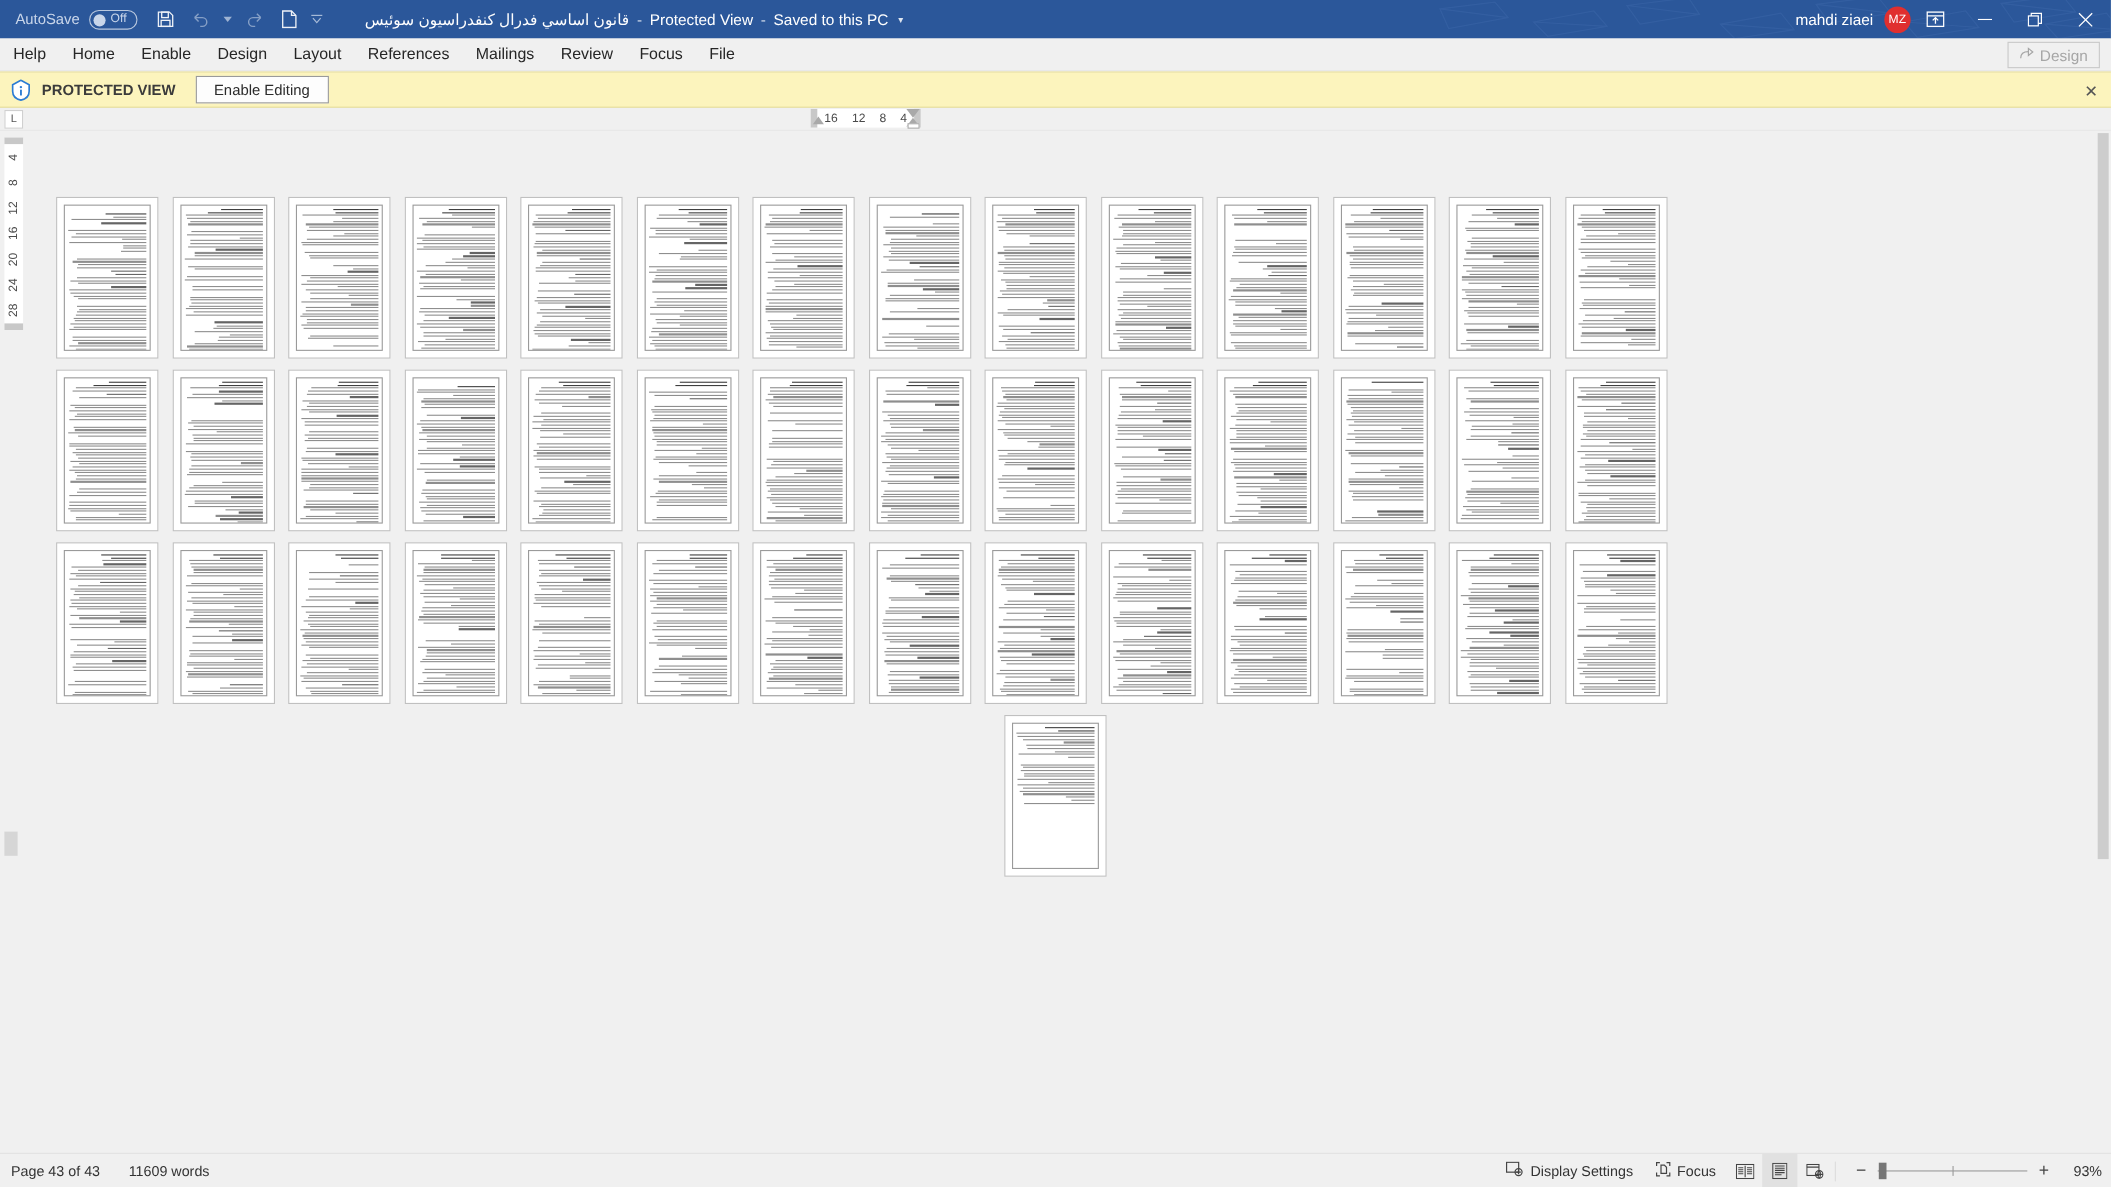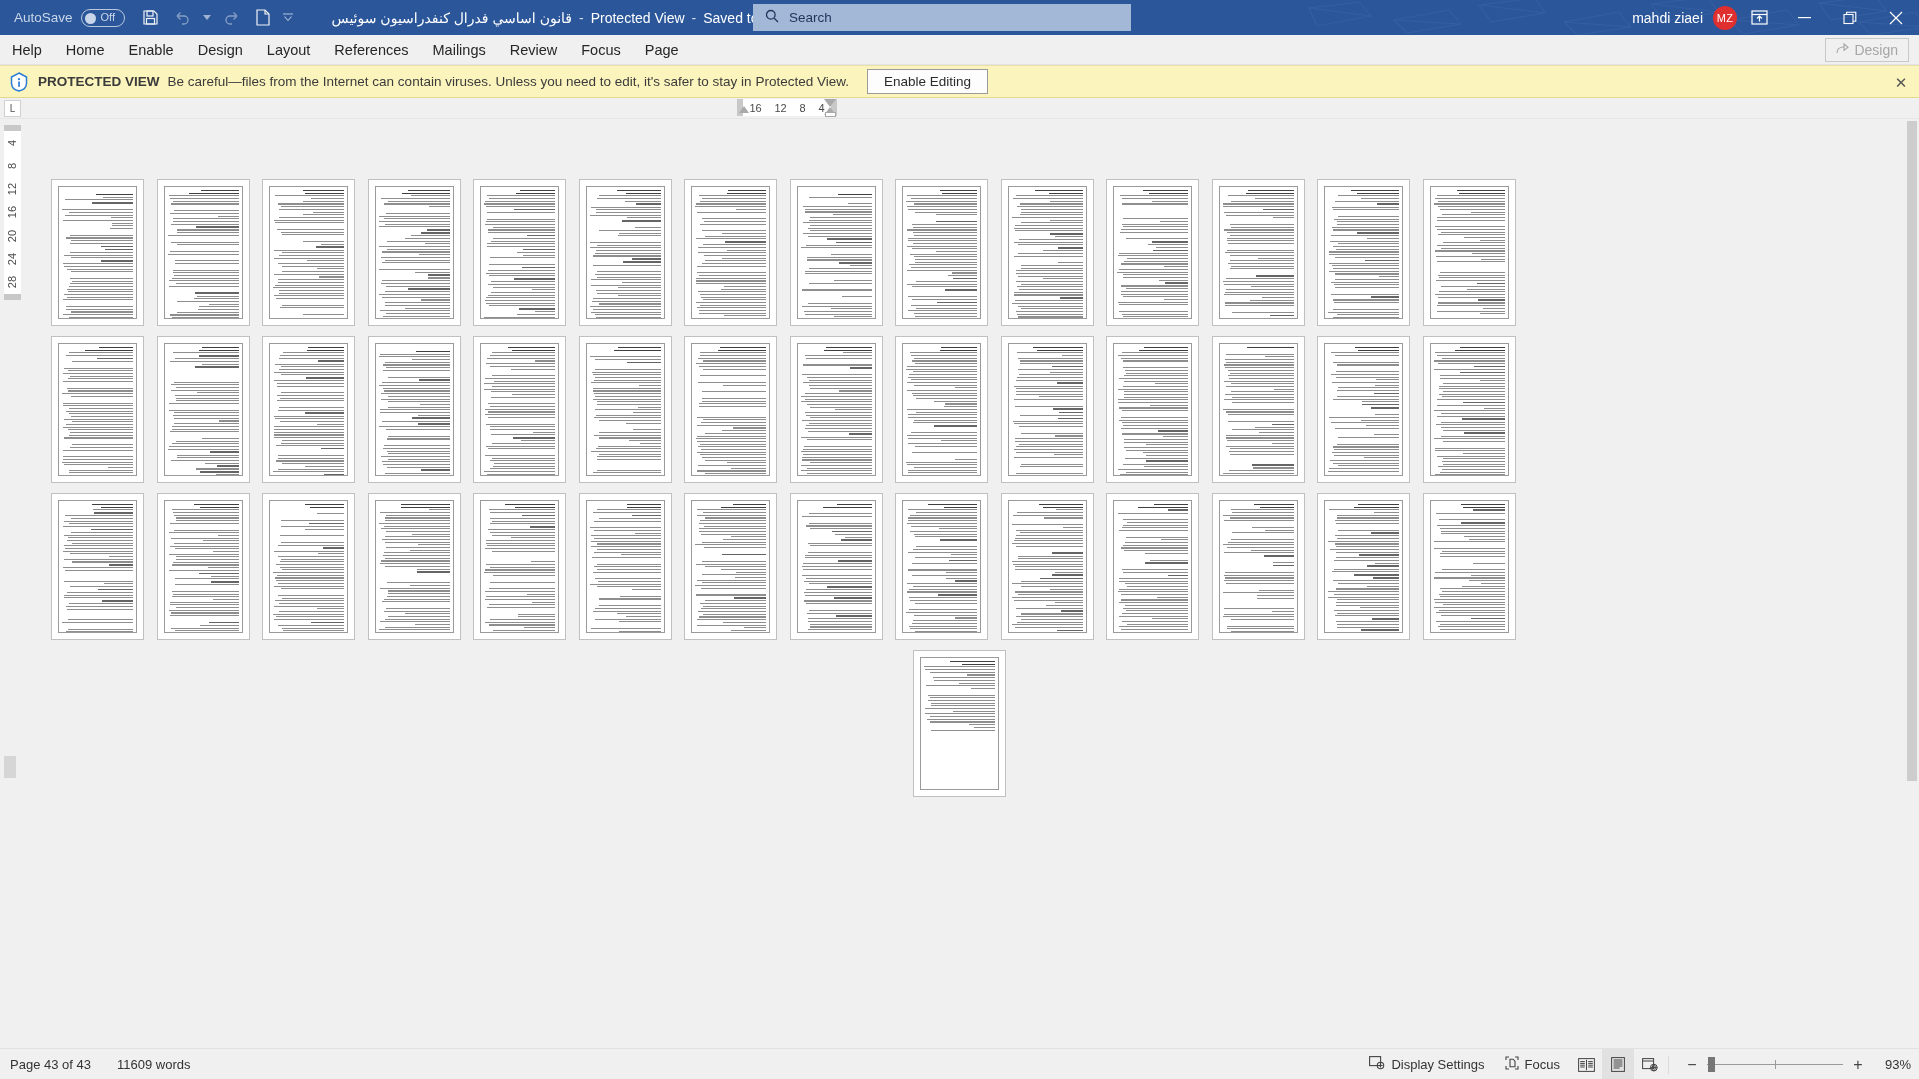--- a/index.html
+++ b/index.html
@@ -374,29 +374,20 @@
 
   <div id="doc-title-wrap">
     <span id="doc-title">قانون اساسي فدرال كنفدراسيون سوئيس</span>
     <span class="sep">-</span>
     <span class="tprot">Protected View</span>
     <span class="sep">-</span>
     <span class="tsaved">Saved to this PC</span>
     <span class="title-caret">▾</span>
   </div>
 
-  <div id="search-box">
-    <span>
-      <svg width="14" height="14" viewBox="0 0 14 14" fill="none" stroke="#20365c" stroke-width="1.3">
-        <circle cx="5.8" cy="5.8" r="4.3"></circle>
-          <path d="M9.2 9.2 L13 13"></path>
-      </svg>
-    </span>
-    <span class="stext">Search</span>
-  </div>
 
   <div class="title-right">
     <span class="user-name">mahdi ziaei</span>
     <span class="avatar">MZ</span>
     <span class="ribbon-display">
       <svg width="17" height="15" viewBox="0 0 17 15" fill="none" stroke="#ffffff" stroke-width="1.2">
         <rect x="1" y="1" width="15" height="13"></rect>
           <path d="M1 4.5 H16"></path>
           <path d="M8.5 11.5 L8.5 6 M6 8.5 L8.5 6 L11 8.5"></path>
       </svg>
@@ -423,21 +414,21 @@
 <div id="ribbon">
   <span class="tab">Help</span>
   <span class="tab">Home</span>
   <span class="tab">Enable</span>
   <span class="tab">Design</span>
   <span class="tab">Layout</span>
   <span class="tab">References</span>
   <span class="tab">Mailings</span>
   <span class="tab">Review</span>
   <span class="tab">Focus</span>
-  <span class="tab">Page</span>
+  <span class="tab">File</span>
 
   <span id="share-btn">
     <span>
       <svg width="13" height="13" viewBox="0 0 13 13" fill="none" stroke="#a6a6a6" stroke-width="1.1">
         <path d="M1 11 C1 6 5 5 8 5"></path>
           <path d="M8 2 L12 5.2 L8 8.4 Z"></path>
       </svg>
     </span>
     <span>Design</span>
   </span>
@@ -445,21 +436,20 @@
 
 <div id="pvbar">
   <span class="shield">
     <svg width="18" height="20" viewBox="0 0 18 20" fill="none">
       <path d="M9 1 L16.5 5 V11 C16.5 15.5 13 18.2 9 19 C5 18.2 1.5 15.5 1.5 11 V5 Z" stroke="#2b7cd3" stroke-width="1.5" fill="#ffffff"></path>
       <circle cx="9" cy="7.2" r="1.1" fill="#2b7cd3"></circle>
       <rect x="8.2" y="9.5" width="1.7" height="5.3" fill="#2b7cd3"></rect>
     </svg>
   </span>
   <span class="pv-strong">PROTECTED VIEW</span>
-  <span class="pv-msg">Be careful—files from the Internet can contain viruses. Unless you need to edit, it's safer to stay in Protected View.</span>
   <button id="enable-editing">Enable Editing</button>
   <span id="pv-close">✕</span>
 </div>
 
 <div id="ruler-row">
   <span id="tabstop-btn">L</span>
   <div id="hruler">
     <span>16</span>
     <span>12</span>
     <span>8</span>

